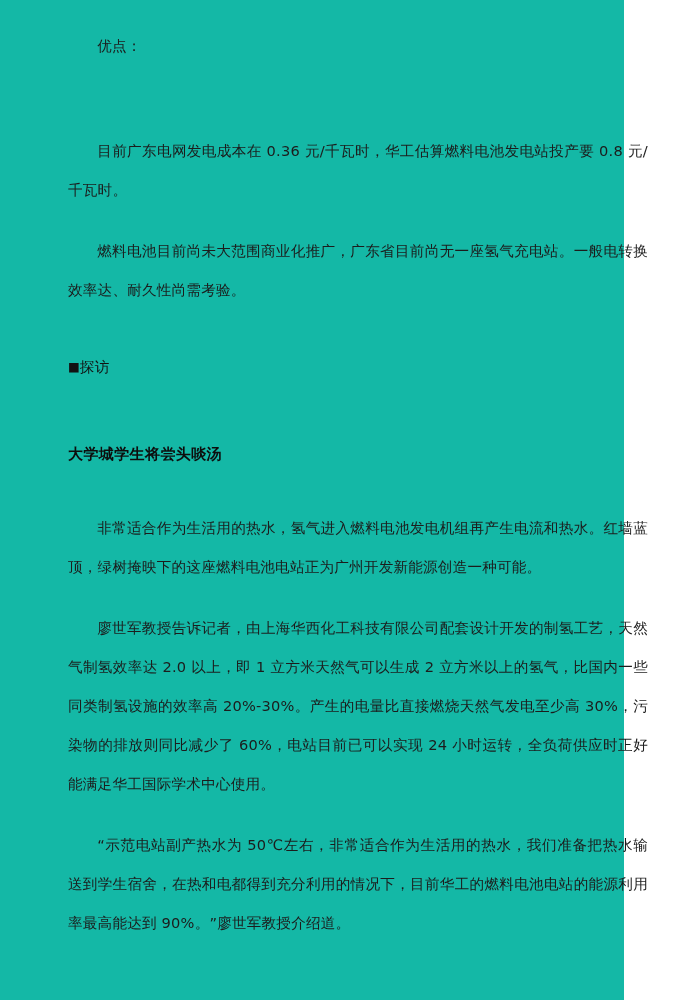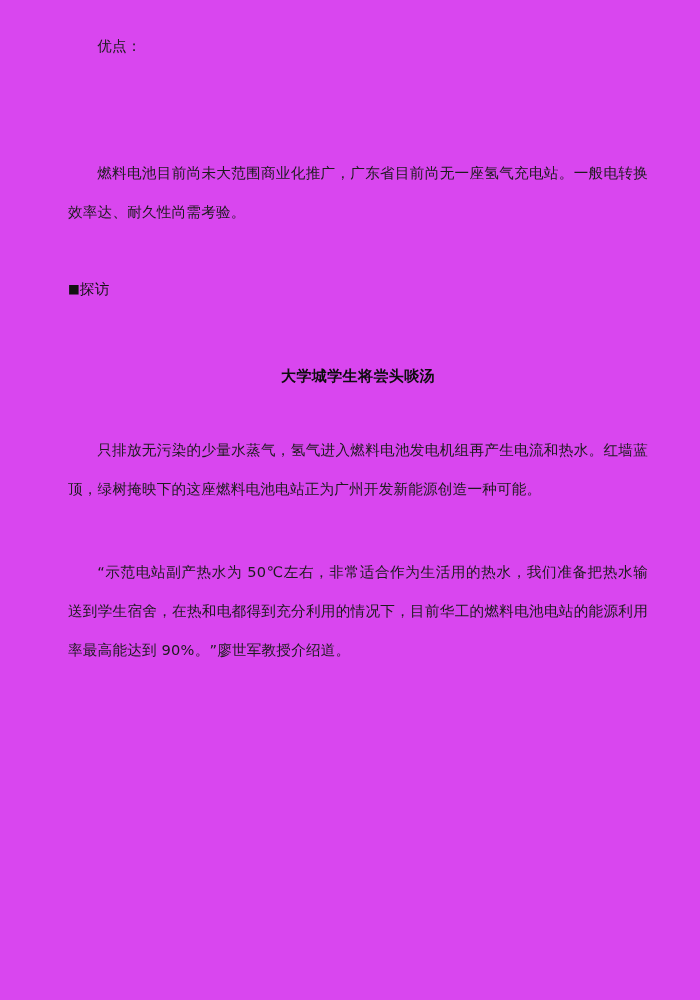--- a/index.html
+++ b/index.html
@@ -9,23 +9,23 @@
   body {
     width: 700px;
     height: 1000px;
     background: #ffffff;
     font-family: "DejaVu Sans", "Liberation Sans", sans-serif;
     color: #1a1a1a;
     overflow: hidden;
   }
   .page {
     position: relative;
-    width: 700px;
+    width: 624px;
     height: 1000px;
-    background: #d946ef;
+    background: #14b8a6;
     box-sizing: border-box;
     padding: 8px;
   }
   .content {
     position: absolute;
     left: 68px;
     top: 26px;
     width: 580px;
   }
   .para {
@@ -58,57 +58,58 @@
     vertical-align: 1px;
     letter-spacing: 0;
   }
   .subhead {
     font-size: 15px;
     line-height: 30px;
     font-weight: 700;
     text-indent: 0;
     color: #0d0d0d;
     letter-spacing: 0.4px;
-    text-align: center;
   }
 </style>
 </head>
 <body>
 
 <div class="page">
   <div class="content">
 
     <p class="para noindent" style="text-indent:2em;">优点：</p>
 
     <div class="gap-md"></div>
 
 
     <div class="gap-md"></div>
 
 
     <div class="gap-md"></div>
 
+    <p class="para">目前广东电网发电成本在 0.36 元/千瓦时，华工估算燃料电池发电站投产要 0.8 元/千瓦时。</p>
 
     <div class="gap-md"></div>
 
     <p class="para">燃料电池目前尚未大范围商业化推广，广东省目前尚无一座氢气充电站。一般电转换效率达、耐久性尚需考验。</p>
 
     <div class="gap-lg"></div>
 
     <p class="marker-line"><span class="marker-glyph">■</span><span>探访</span></p>
 
     <div class="gap-lg"></div>
 
     <p class="subhead">大学城学生将尝头啖汤</p>
 
     <div class="gap-lg"></div>
 
-    <p class="para">只排放无污染的少量水蒸气，氢气进入燃料电池发电机组再产生电流和热水。红墙蓝顶，绿树掩映下的这座燃料电池电站正为广州开发新能源创造一种可能。</p>
+    <p class="para">非常适合作为生活用的热水，氢气进入燃料电池发电机组再产生电流和热水。红墙蓝顶，绿树掩映下的这座燃料电池电站正为广州开发新能源创造一种可能。</p>
 
     <div class="gap-md"></div>
 
+    <p class="para">廖世军教授告诉记者，由上海华西化工科技有限公司配套设计开发的制氢工艺，天然气制氢效率达 2.0 以上，即 1 立方米天然气可以生成 2 立方米以上的氢气，比国内一些同类制氢设施的效率高 20%-30%。产生的电量比直接燃烧天然气发电至少高 30%，污染物的排放则同比减少了 60%，电站目前已可以实现 24 小时运转，全负荷供应时正好能满足华工国际学术中心使用。</p>
 
     <div class="gap-md"></div>
 
     <p class="para">“示范电站副产热水为 50℃左右，非常适合作为生活用的热水，我们准备把热水输送到学生宿舍，在热和电都得到充分利用的情况下，目前华工的燃料电池电站的能源利用率最高能达到 90%。”廖世军教授介绍道。</p>
 
   </div>
 </div>
 
 </body></html>

